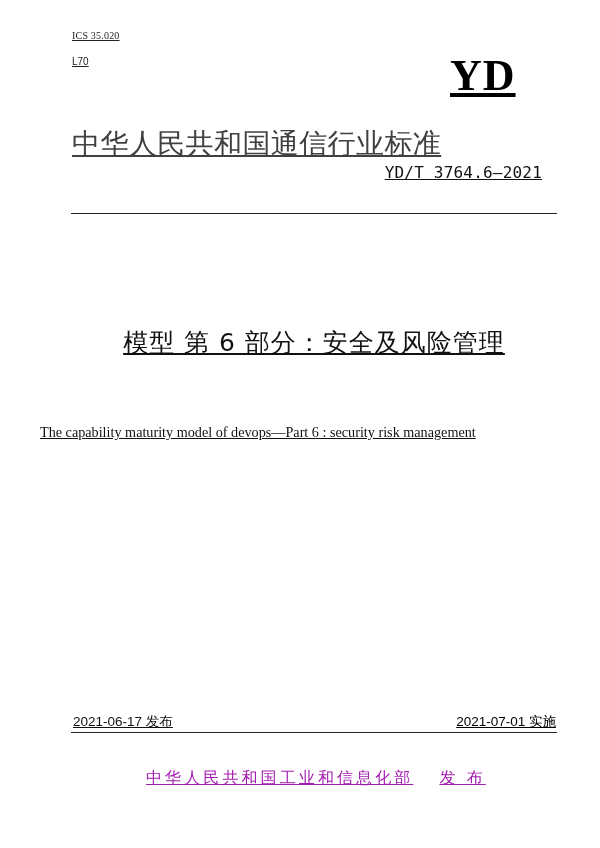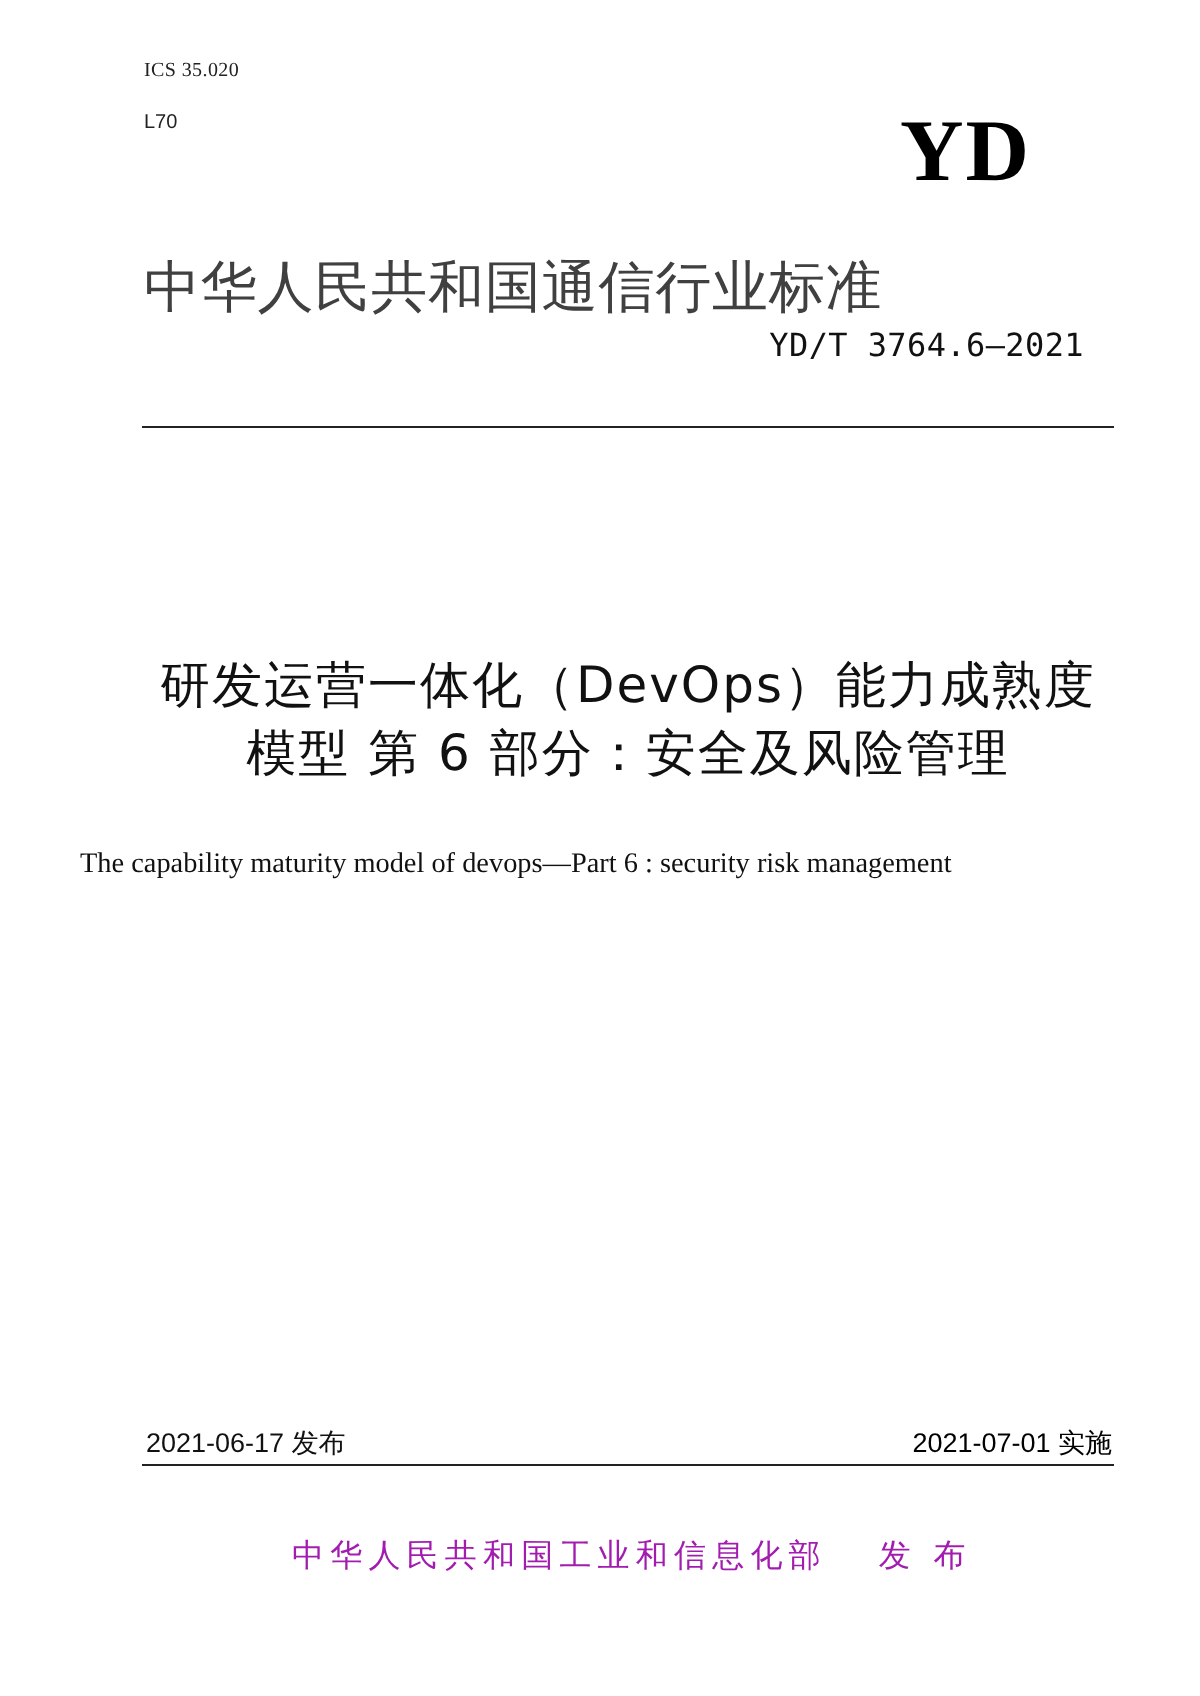--- a/index.html
+++ b/index.html
@@ -8,21 +8,21 @@
       background: #ffffff;
     }
     body {
       width: 600px;
       height: 848px;
       position: relative;
       overflow: hidden;
       color: #111111;
       font-family: "DejaVu Sans", "Liberation Sans", sans-serif;
     }
-    .abs { position: absolute; }
+    .abs { position: absolute; text-decoration: underline; }
 
     .ics {
       left: 72px; top: 30px;
       font-family: "Liberation Serif", serif;
       font-size: 10px;
       color: #222;
       letter-spacing: 0.2px;
     }
     .cls {
       left: 72px; top: 56px;
@@ -109,21 +109,20 @@
 <div class="abs ics">ICS 35.020</div>
 <div class="abs cls">L70</div>
 <div class="abs logo">YD</div>
 
 <div class="abs std-title">中华人民共和国通信行业标准</div>
 <div class="abs std-number">YD/T 3764.6—2021</div>
 
 <div class="abs rule-top"></div>
 
 <div class="abs title-cn">
-  <div>研发运营一体化（DevOps）能力成熟度</div>
   <div>模型 第 6 部分：安全及风险管理</div>
 </div>
 
 <div class="abs title-en">The capability maturity model of devops—Part 6 :  security risk management</div>
 
 <div class="abs date-left">2021-06-17 发布</div>
 <div class="abs date-right">2021-07-01 实施</div>
 
 <div class="abs rule-bottom"></div>
 

